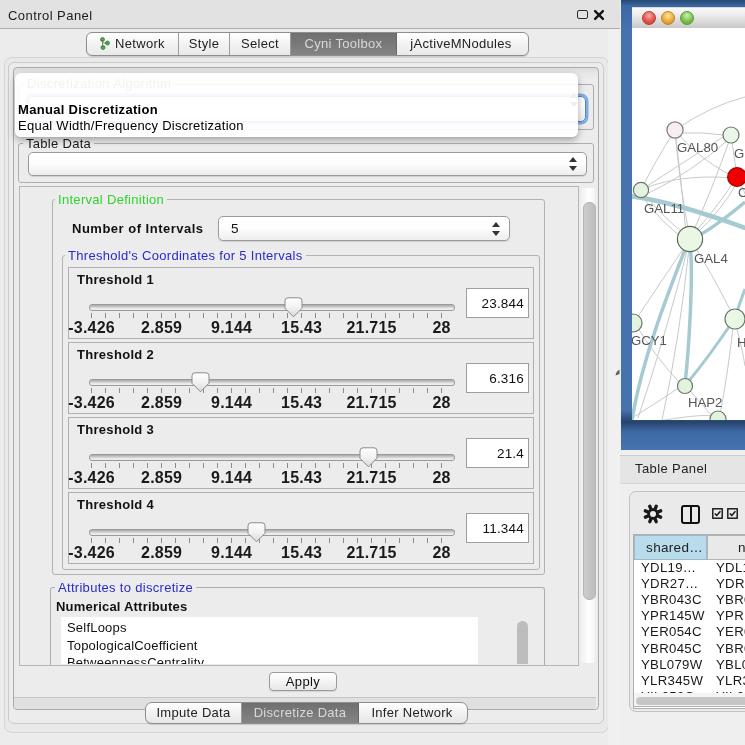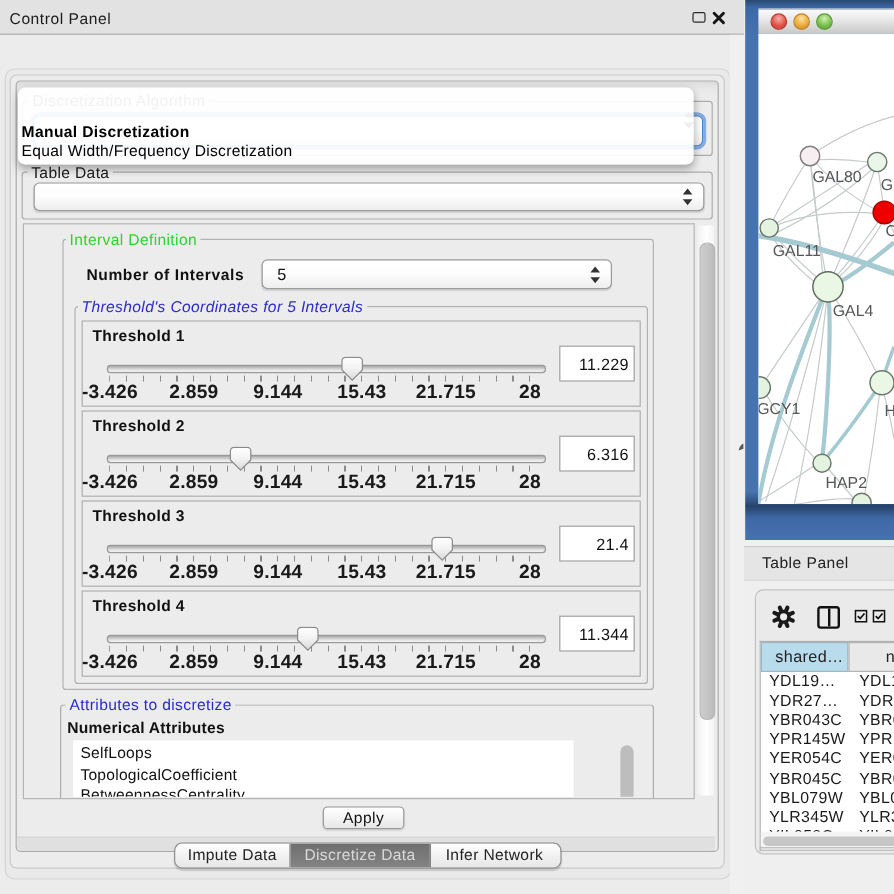--- a/index.html
+++ b/index.html
@@ -21,20 +21,26 @@
 <div id="root">
 <div class="abs" style="left:0;top:0;width:620px;height:745px;background:#ececec;"></div>
 <div class="abs" style="left:0;top:0;width:620px;height:28px;background:#e2e2e2;border-bottom:1px solid #adadad;"></div>
 <div class="abs" style="left:8px;top:8px;font-size:13px;letter-spacing:0.45px;color:#1c1c1c;">Control Panel</div>
 <div class="abs" style="left:577px;top:10px;width:9px;height:7px;border:1.6px solid #2b2b2b;border-radius:2px;"></div>
 <svg class="abs" style="left:593px;top:9px;" width="12" height="12" viewBox="0 0 12 12">
       <path d="M2.1 2.1 L9.9 9.9 M9.9 2.1 L2.1 9.9" stroke="#151515" stroke-width="2.4" stroke-linecap="round"></path>
     </svg>
 <div class="abs" style="left:4px;top:57px;width:603px;height:674px;background:#e9e9e9;border:1px solid #d4d4d4;border-radius:8px;"></div>
 <div class="abs" style="left:8px;top:62px;width:594px;height:660px;background:#ececec;border:1px solid #cacaca;border-radius:6px;"></div>
+<div class="abs" style="left:86px;top:32px;width:441px;height:22px;border:1px solid #8e8e8e;border-radius:6px;background:linear-gradient(180deg,#ffffff,#f2f2f2 55%,#e9e9e9);overflow:hidden;box-shadow:0 1px 1px rgba(0,0,0,0.15);white-space:nowrap;"><span class="tseg" style="width:92px;"><svg width="11" height="13" viewBox="0 0 11 13" style="vertical-align:-2px;margin-right:4px;">
+          <circle cx="2.5" cy="2.5" r="2" fill="#51a351" stroke="#2d7d2d" stroke-width="0.7"></circle>
+          <circle cx="7.5" cy="6" r="2" fill="#51a351" stroke="#2d7d2d" stroke-width="0.7"></circle>
+          <circle cx="3" cy="10.5" r="2" fill="#51a351" stroke="#2d7d2d" stroke-width="0.7"></circle>
+          <path d="M2.5 3 L2.5 10 M3 6 L7 6" stroke="#666" stroke-width="0.8" fill="none"></path>
+        </svg>Network</span><span class="tseg" style="width:51px;">Style</span><span class="tseg" style="width:61px;">Select</span><span class="tseg" style="width:106px;background:linear-gradient(180deg,#6f6f6f,#848484);color:#d9d9d9;border-right:1px solid #686868;">Cyni Toolbox</span><span class="tseg" style="width:128px;border-right:none;">jActiveMNodules</span></div>
 <div class="abs" style="left:13px;top:67px;width:584px;height:641px;background:linear-gradient(180deg,#dcdcdc 0,#e8e8e8 6px,#ececec 12px);border:1px solid #ababab;border-radius:4px;"></div>
 <div class="abs" style="left:14px;top:697px;width:582px;height:11px;background:#e0e0e0;border-top:1px solid #c6c6c6;border-radius:0 0 4px 4px;"></div>
 <div class="gb" style="left:18px;top:84px;width:574px;height:44px;"></div>
 <div class="abs" style="left:24px;top:76px;background:#ececec;padding:0 3px;font-size:13px;letter-spacing:0.35px;color:#555;">Discretization Algorithm</div>
 <div class="cbox" style="left:28px;top:96px;width:556px;height:24px;border-color:#4a85c8;box-shadow:0 0 0 2.5px rgba(100,150,220,0.75);"></div>
 <div class="updown" style="position:absolute;left:569px;top:100px;right:auto;"></div>
 <div class="gb" style="left:18px;top:143px;width:574px;height:38px;"></div>
 <div class="gbt" style="left:23px;top:136px;color:#1a1a1a;">Table Data</div>
 <div class="cbox" style="left:28px;top:152px;width:557px;height:22px;">
 <div class="updown"></div>
@@ -47,42 +53,42 @@
       <path d="M4.5 0.5 Q1 2.5 0.5 6.5 L4.5 5 Z" fill="#5a5a5a"></path>
     </svg>
 <div class="gb" style="left:52px;top:199px;width:491px;height:374px;border-color:#b2b2b2;"></div>
 <div class="gbt" style="left:55px;top:192px;color:#2ed32e;">Interval Definition</div>
 <div class="abs" style="left:72px;top:221px;font-size:13px;font-weight:bold;letter-spacing:0.5px;color:#111;">Number of Intervals</div>
 <div class="cbox" style="left:218px;top:216px;width:290px;height:23px;">
       <div class="cbtext">5</div>
 <div class="updown"></div>
     </div>
 <div class="gb" style="left:62px;top:255px;width:476px;height:313px;border-color:#b2b2b2;"></div>
-<div class="gbt" style="left:65px;top:248px;color:#2a2ace;font-style:italic;">Threshold's Coordinates for 5 Intervals</div>
+<div class="gbt" style="left:65px;top:248px;color:#2a2ace;">Threshold's Coordinates for 5 Intervals</div>
 <div class="thblock" style="left:68px;top:267px;width:464px;height:70px;"></div>
 <div class="abs thlabel" style="left:77px;top:272px;">Threshold 1</div>
 <div class="track" style="left:89px;top:304px;width:364px;"></div>
 <div class="abs" style="left:91px;top:313px;width:352px;height:5px;background:repeating-linear-gradient(90deg,#8b8b8b 0 1px,transparent 1px 14px);"></div>
 <div class="tick-lab" style="left:91.6px;top:319px;">-3.426</div>
 <div class="tick-lab" style="left:161.6px;top:319px;">2.859</div>
 <div class="tick-lab" style="left:231.6px;top:319px;">9.144</div>
 <div class="tick-lab" style="left:301.6px;top:319px;">15.43</div>
 <div class="tick-lab" style="left:371.6px;top:319px;">21.715</div>
 <div class="tick-lab" style="left:441.6px;top:319px;">28</div>
 <svg class="abs" style="left:284.2px;top:297px;" width="19" height="21" viewBox="0 0 19 21">
       <defs>
         <linearGradient id="thg267" x1="0" y1="0" x2="0" y2="1">
           <stop offset="0" stop-color="#ffffff"></stop>
           <stop offset="0.5" stop-color="#f2f2f2"></stop>
           <stop offset="1" stop-color="#d8d8d8"></stop>
         </linearGradient>
       </defs>
       <path d="M4 0.8 h11 a3 3 0 0 1 3 3 v7.5 l-8.5 8.5 -8.5 -8.5 v-7.5 a3 3 0 0 1 3 -3 z" fill="url(#thg267)" stroke="#8a8a8a" stroke-width="1"></path>
     </svg>
-<div class="valbox" style="left:466px;top:288px;width:57px;height:28px;">11.229</div>
+<div class="valbox" style="left:466px;top:288px;width:57px;height:28px;">23.844</div>
 <div class="thblock" style="left:68px;top:342px;width:464px;height:70px;"></div>
 <div class="abs thlabel" style="left:77px;top:347px;">Threshold 2</div>
 <div class="track" style="left:89px;top:379px;width:364px;"></div>
 <div class="abs" style="left:91px;top:388px;width:352px;height:5px;background:repeating-linear-gradient(90deg,#8b8b8b 0 1px,transparent 1px 14px);"></div>
 <div class="tick-lab" style="left:91.6px;top:394px;">-3.426</div>
 <div class="tick-lab" style="left:161.6px;top:394px;">2.859</div>
 <div class="tick-lab" style="left:231.6px;top:394px;">9.144</div>
 <div class="tick-lab" style="left:301.6px;top:394px;">15.43</div>
 <div class="tick-lab" style="left:371.6px;top:394px;">21.715</div>
 <div class="tick-lab" style="left:441.6px;top:394px;">28</div>

